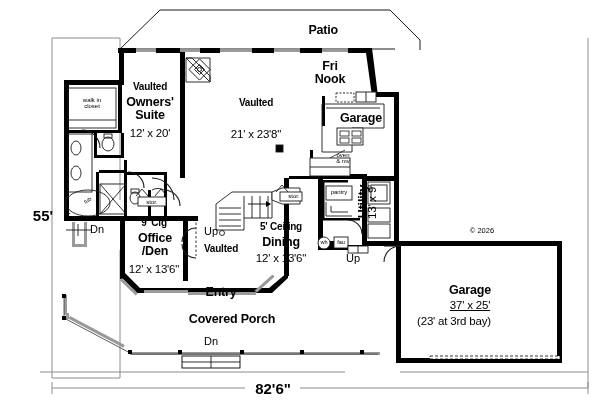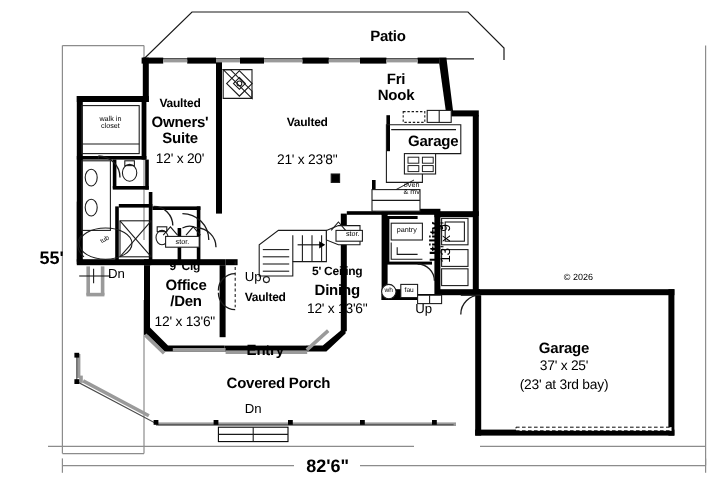--- a/index.html
+++ b/index.html
@@ -371,21 +371,21 @@
   <div class="lbl room-pre" style="left:190px; top:244px; width:62px;">Vaulted</div>
   <div class="lbl room-name" style="left:190px; top:258px; width:62px;margin-top:28px;">Entry</div>
 
   <div class="lbl room-pre" style="left:236px; top:222px; width:90px;">5' Ceiling</div>
   <div class="lbl room-name" style="left:236px; top:236px; width:90px;">Dining</div>
   <div class="lbl room-sub" style="left:232px; top:253px; width:98px;">12' x 13'6"</div>
 
   <div class="lbl room-name" style="left:152px; top:313px; width:160px;">Covered Porch</div>
 
   <div class="lbl room-name" style="left:400px; top:284px; width:140px;">Garage</div>
-  <div class="lbl room-sub" style="left:400px; top:300px; width:140px;">37' x 25'</div>
-  <div class="lbl room-sub" style="left:392px; top:316px; width:156px;">(23' at 3rd bay)</div>
+  <div class="lbl room-sub" style="left:400px; top:300px; width:140px;text-decoration:underline;">37' x 25'</div>
+  <div class="lbl room-sub" style="left:376px; top:316px; width:156px;">(23' at 3rd bay)</div>
 
   <div class="lbl copy" style="left:452px; top:227px; width:60px;">© 2026</div>
 
   <div class="lbl dimtxt" style="left:26px; top:208px; width:34px;">55'</div>
   <div class="lbl dimtxt" style="left:245px; top:381px; width:56px;">82'6"</div>
 
 </div>
 
 </body></html>

